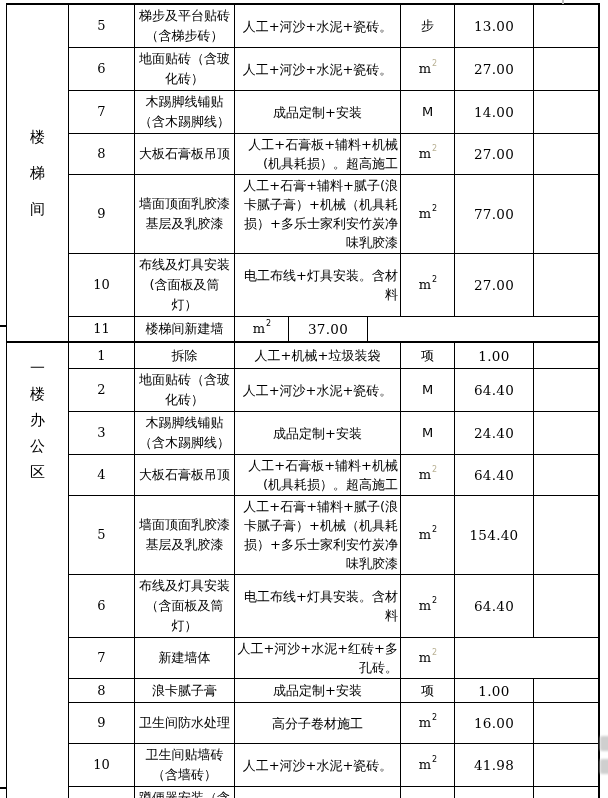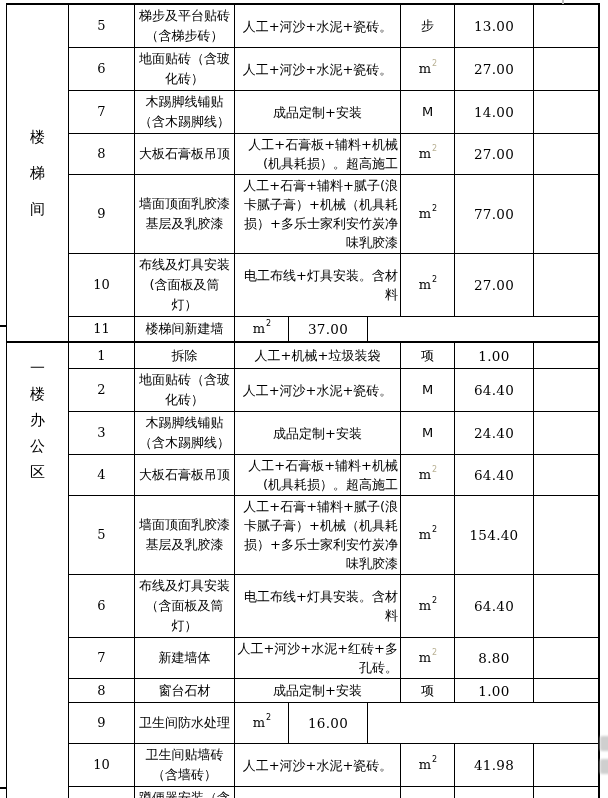--- a/index.html
+++ b/index.html
@@ -221,34 +221,34 @@
             <div class="cell c-blank"></div>
           </div>
           <div class="trow" style="min-height: 38px;">
             <div class="cell c-no">7</div>
             <div class="cell c-item">新建墙体</div>
             <div class="cell c-desc">人工+河沙+水泥+红砖+多孔砖。</div>
             <div class="cell c-unit">
               <span class="unit-m">m</span>
               <span class="unit-sup unit-sup-faint">2</span>
             </div>
-            <div class="cell c-qty">8.80</div>
             <div class="cell c-blank"></div>
           </div>
           <div class="trow" style="min-height: 23px;">
             <div class="cell c-no">8</div>
-            <div class="cell c-item">窗台石材</div>
+            <div class="cell c-item">浪卡腻子膏</div>
             <div class="cell c-desc">成品定制+安装</div>
             <div class="cell c-unit">项</div>
             <div class="cell c-qty">1.00</div>
             <div class="cell c-blank"></div>
           </div>
           <div class="trow" style="min-height: 40px;">
             <div class="cell c-no">9</div>
             <div class="cell c-item">卫生间防水处理</div>
+            <div class="cell c-desc">高分子卷材施工</div>
             <div class="cell c-unit">
               <span class="unit-m">m</span>
               <span class="unit-sup unit-sup-dark">2</span>
             </div>
             <div class="cell c-qty">16.00</div>
             <div class="cell c-blank"></div>
           </div>
           <div class="trow" style="min-height: 38px;">
             <div class="cell c-no">10</div>
             <div class="cell c-item">卫生间贴墙砖（含墙砖）</div>

